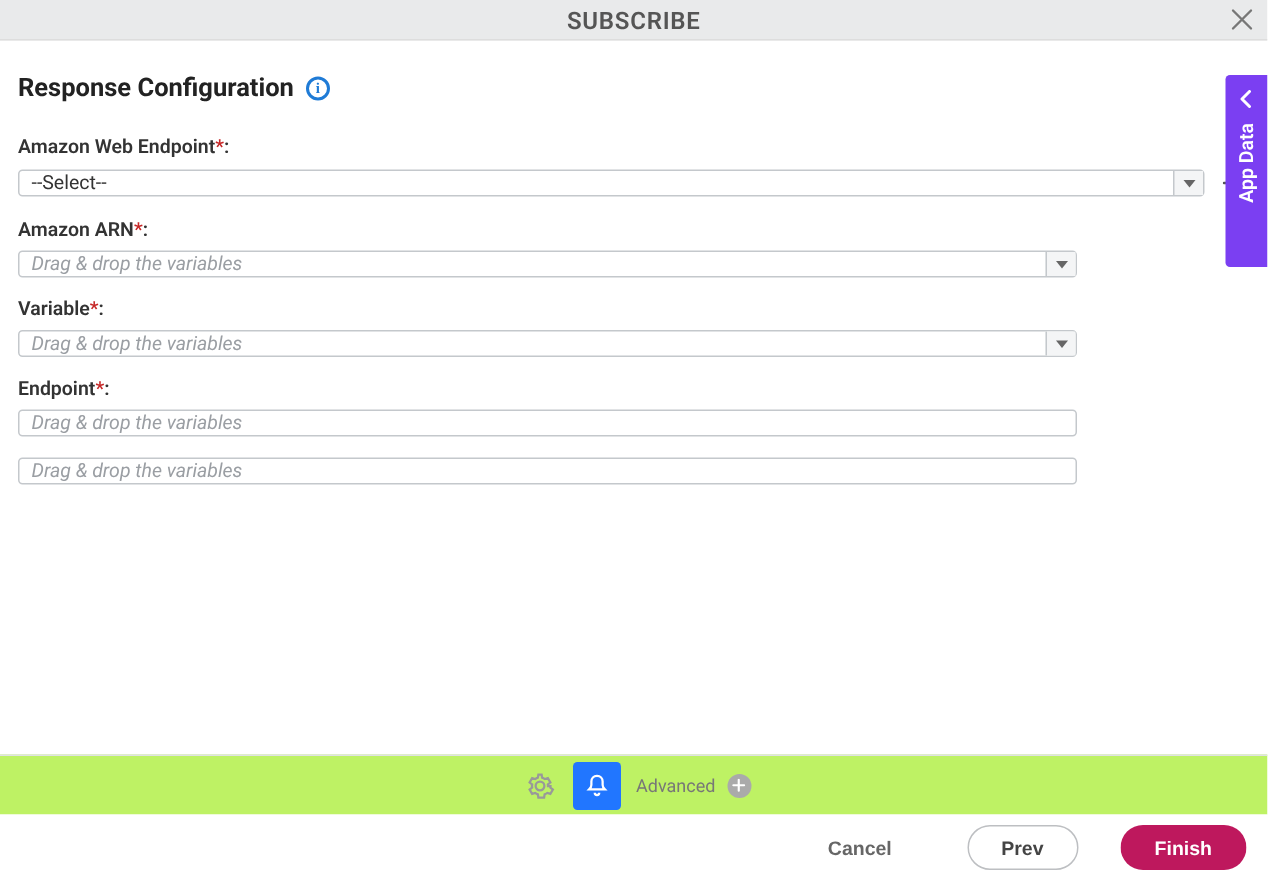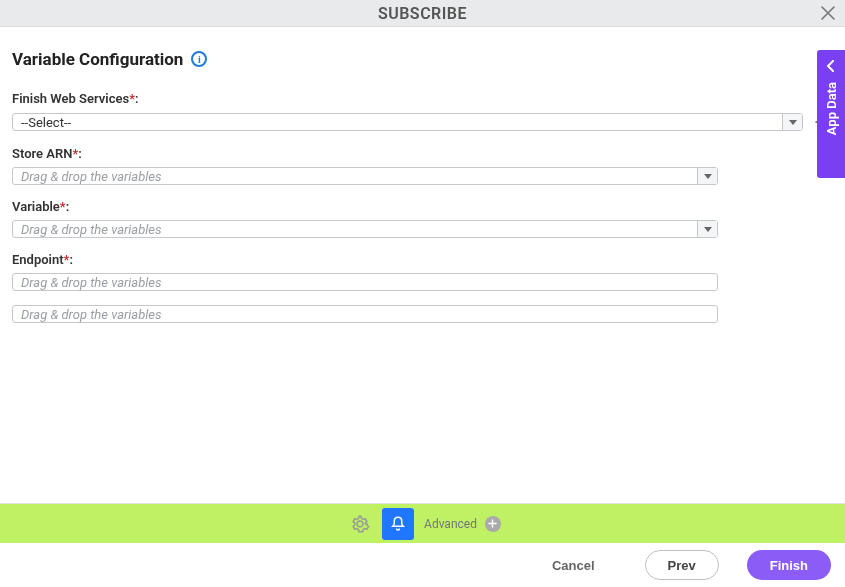--- a/index.html
+++ b/index.html
@@ -257,68 +257,68 @@
     background: transparent;
     color: #666;
     border: none;
   }
   .btn-prev {
     background: #fff;
     color: #444;
     border: 1px solid #bdbfc2;
   }
   .btn-finish {
-    background: #8b5cf6;
+    background: #be185d;
     color: #fff;
     text-align: right;
   }
 </style>
 </head>
 <body>
 
 <div class="header">
   <span class="header-title">SUBSCRIBE</span>
   <div class="close-btn">
     <svg width="14" height="14" viewBox="0 0 14 14">
         <path d="M1 1 L13 13 M13 1 L1 13" stroke="#777" stroke-width="1.6" fill="none" stroke-linecap="round"></path>
       </svg>
   </div>
 </div>
 
 <div class="content">
 
   <div class="page-title-row">
-    <span class="page-title">Variable Configuration</span>
+    <span class="page-title">Response Configuration</span>
     <div class="info-icon">
       <span>i</span>
     </div>
   </div>
 
   <div class="field-block">
     <label class="field-label">
-      <span>Finish Web Services</span><span class="req">*</span>:
+      <span>Amazon Web Endpoint</span><span class="req">*</span>:
     </label>
     <div class="field-row">
       <div class="select-box field-width">
         <span class="select-value">--Select--</span>
         <div class="caret-box">
           <div class="caret"></div>
         </div>
       </div>
       <div class="plus-icon">
         <svg width="16" height="16" viewBox="0 0 16 16">
             <path d="M8 1 V15 M1 8 H15" stroke="#555" stroke-width="1.6" stroke-linecap="round"></path>
           </svg>
       </div>
     </div>
   </div>
 
   <div class="field-block">
     <label class="field-label">
-      <span>Store ARN</span><span class="req">*</span>:
+      <span>Amazon ARN</span><span class="req">*</span>:
     </label>
     <div class="select-box field-width">
       <span class="select-placeholder">Drag &amp; drop the variables</span>
       <div class="caret-box">
         <div class="caret"></div>
       </div>
     </div>
   </div>
 
   <div class="field-block">

